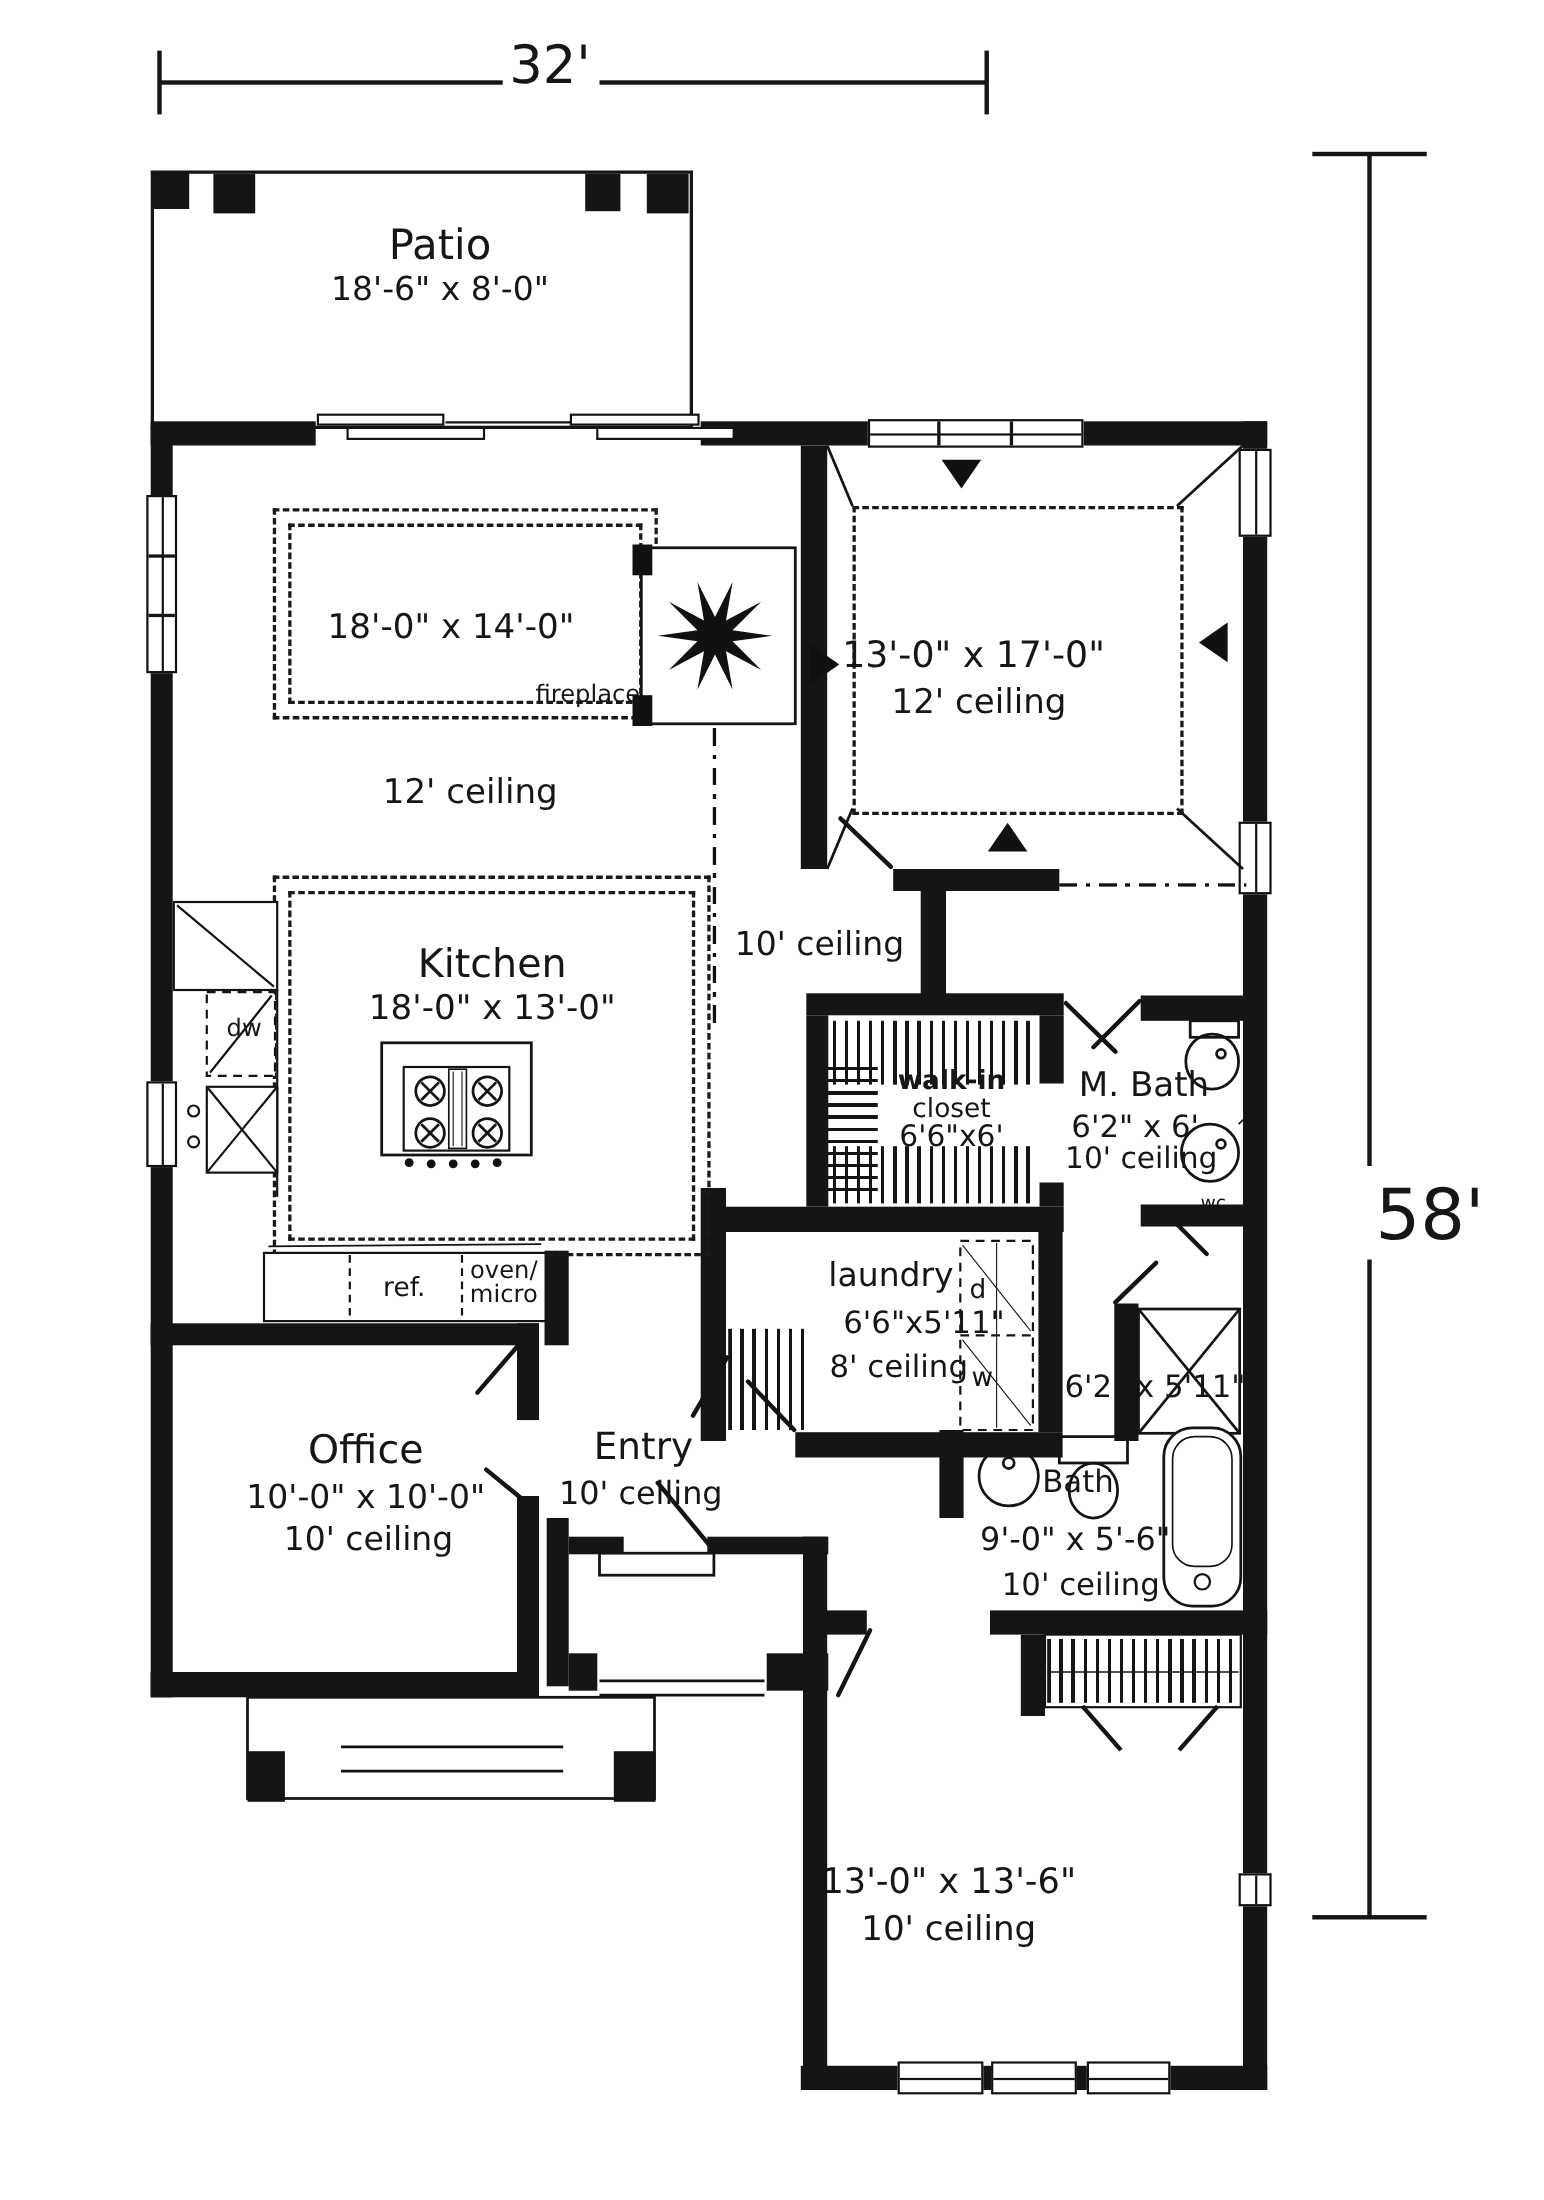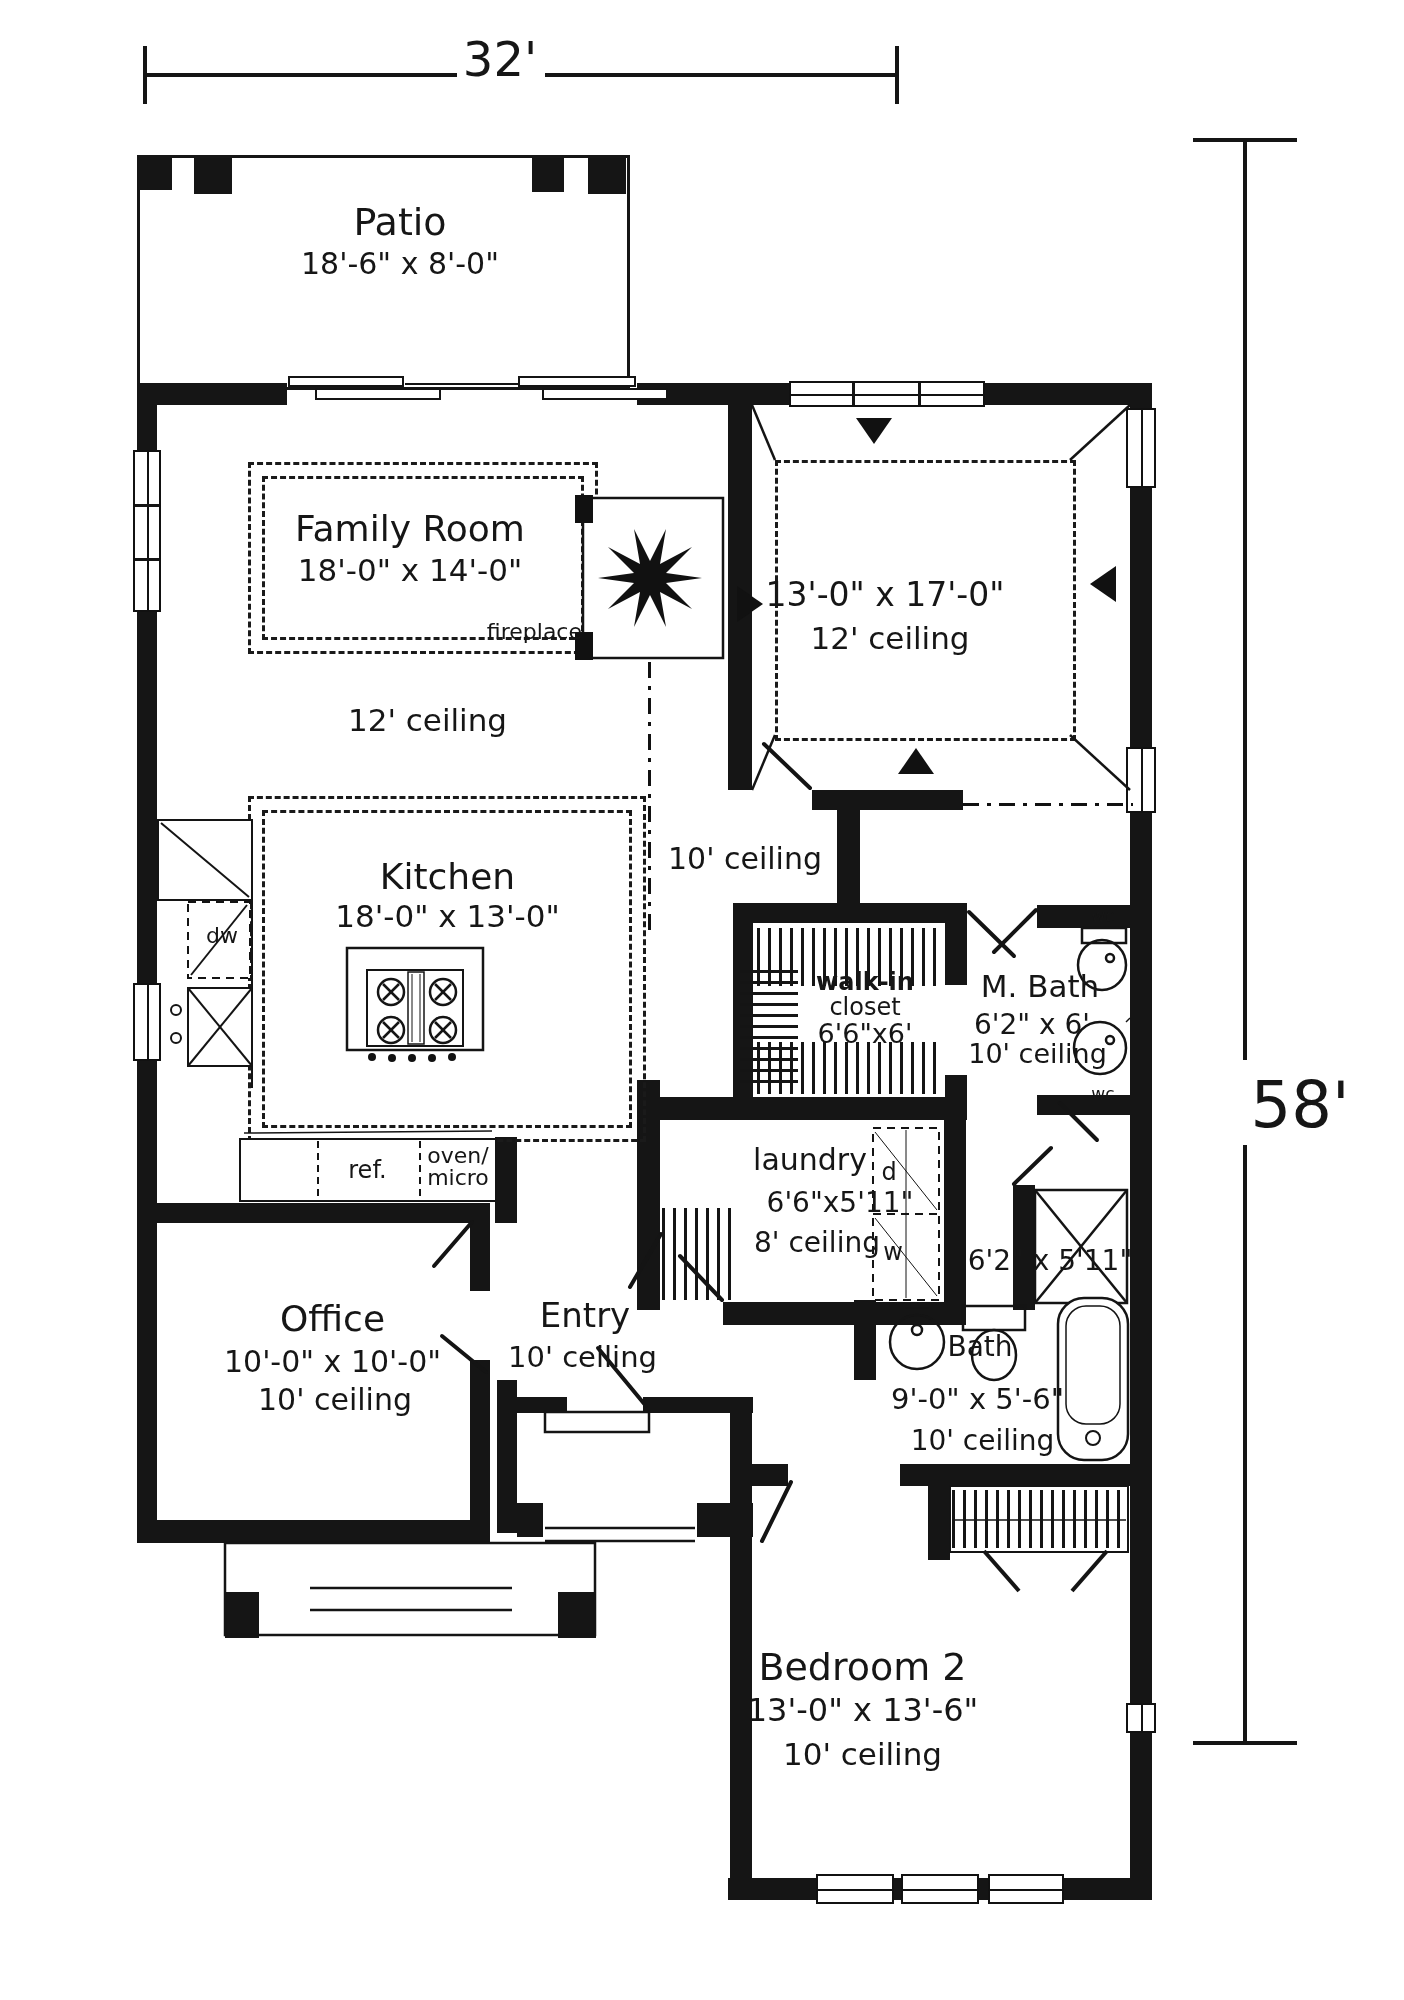--- a/index.html
+++ b/index.html
@@ -276,21 +276,20 @@
       <line x1="752" y1="405" x2="775" y2="460"></line>
       <line x1="1130" y1="405" x2="1070" y2="460"></line>
       <line x1="752" y1="790" x2="775" y2="735"></line>
       <line x1="1130" y1="790" x2="1070" y2="735"></line>
     </g>
   </svg>
 
   <div class="lbl" style="left:270px;top:203px;width:260px;font-size:38px;"><span>Patio</span></div>
   <div class="lbl" style="left:250px;top:248px;width:300px;font-size:30px;"><span>18'-6" x 8'-0"</span></div>
 
-  <div class="lbl" style="left:255px;top:510px;width:310px;font-size:36px;"><span>Family Room</span></div>
   <div class="lbl" style="left:250px;top:554px;width:320px;font-size:31px;"><span>18'-0" x 14'-0"</span></div>
   <div class="lbl" style="left:330px;top:704px;width:195px;font-size:31px;"><span>12' ceiling</span></div>
 
   <div class="lbl" style="left:715px;top:578px;width:340px;font-size:33px;"><span>13'-0" x 17'-0"</span></div>
   <div class="lbl" style="left:740px;top:622px;width:300px;font-size:31px;"><span>12' ceiling</span></div>
 
   <div class="lbl" style="left:330px;top:858px;width:235px;font-size:36px;"><span>Kitchen</span></div>
   <div class="lbl" style="left:320px;top:900px;width:255px;font-size:31px;"><span>18'-0" x 13'-0"</span></div>
 
   <div class="lbl" style="left:655px;top:843px;width:180px;font-size:30px;"><span>10' ceiling</span></div>
@@ -313,21 +312,20 @@
   <div class="lbl" style="left:215px;top:1346px;width:235px;font-size:30px;"><span>10'-0" x 10'-0"</span></div>
   <div class="lbl" style="left:245px;top:1384px;width:180px;font-size:30px;"><span>10' ceiling</span></div>
 
   <div class="lbl" style="left:505px;top:1298px;width:160px;font-size:34px;"><span>Entry</span></div>
   <div class="lbl" style="left:500px;top:1342px;width:165px;font-size:29px;"><span>10' ceiling</span></div>
 
   <div class="lbl" style="left:915px;top:1332px;width:130px;font-size:28px;"><span>Bath</span></div>
   <div class="lbl" style="left:875px;top:1384px;width:205px;font-size:29px;"><span>9'-0" x 5'-6"</span></div>
   <div class="lbl" style="left:900px;top:1426px;width:165px;font-size:28px;"><span>10' ceiling</span></div>
 
-  <div class="lbl" style="left:700px;top:1648px;width:325px;font-size:38px;"><span>Bedroom 2</span></div>
   <div class="lbl" style="left:705px;top:1694px;width:315px;font-size:32px;"><span>13'-0" x 13'-6"</span></div>
   <div class="lbl" style="left:730px;top:1738px;width:265px;font-size:31px;"><span>10' ceiling</span></div>
 
   <div class="lbl" style="left:430px;top:584px;width:152px;font-size:22px;text-align:right;margin-top:36px;"><span>fireplace</span></div>
   <div class="lbl" style="left:325px;top:1158px;width:85px;font-size:24px;"><span>ref.</span></div>
   <div class="lbl" style="left:420px;top:1144px;width:76px;font-size:22px;"><span>oven/</span></div>
   <div class="lbl" style="left:420px;top:1166px;width:76px;font-size:22px;"><span>micro</span></div>
   <div class="lbl" style="left:200px;top:924px;width:44px;font-size:22px;"><span>dw</span></div>
   <div class="lbl" style="left:876px;top:1160px;width:26px;font-size:24px;"><span>d</span></div>
   <div class="lbl" style="left:880px;top:1240px;width:26px;font-size:24px;"><span>w</span></div>

